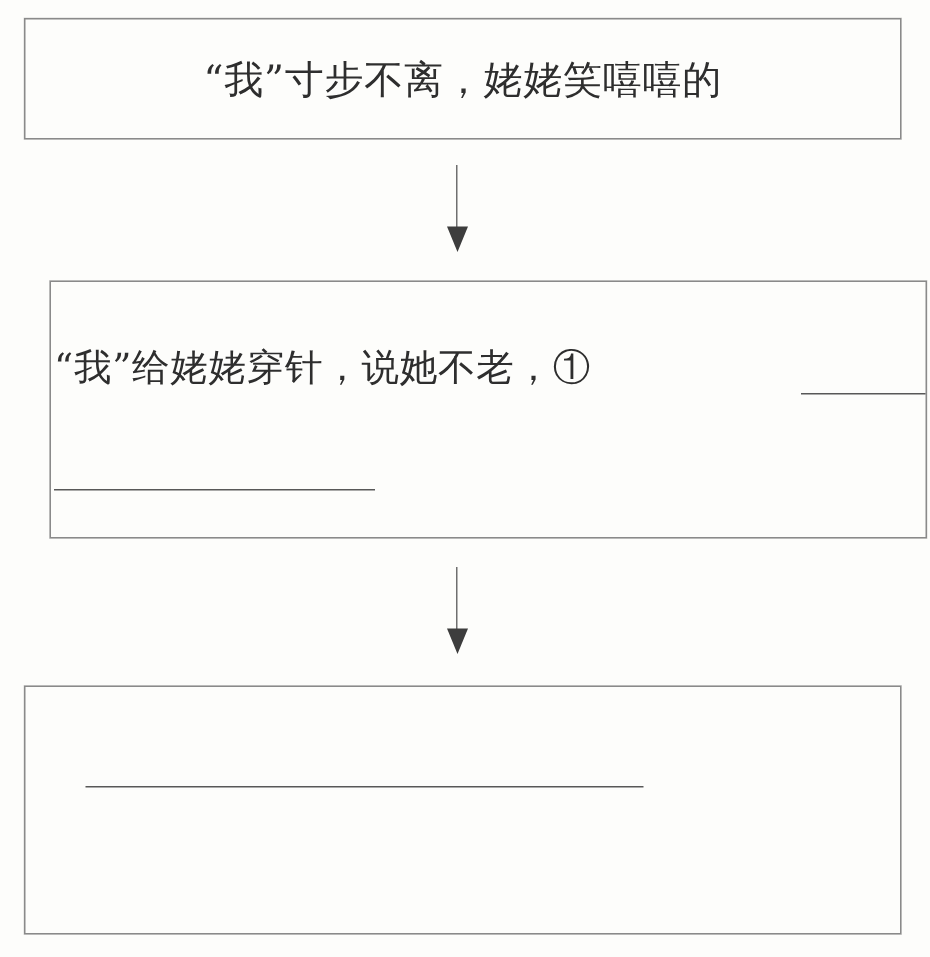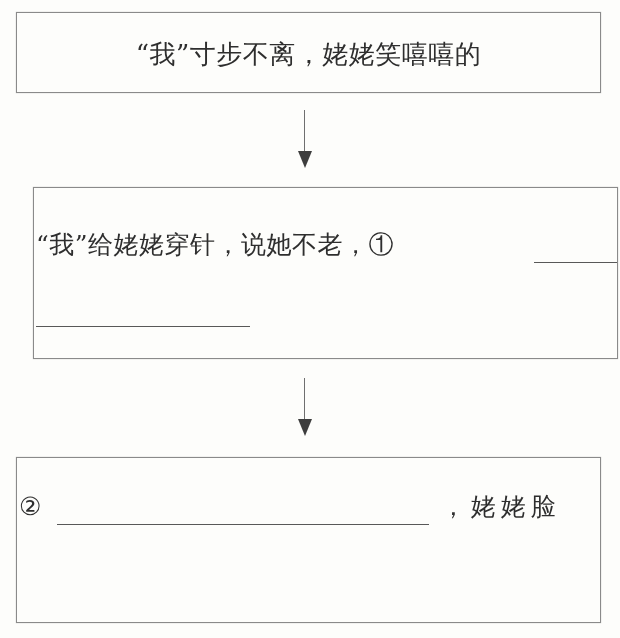--- a/index.html
+++ b/index.html
@@ -138,21 +138,16 @@
     <div class="rule rule-b2-a"></div>
     <div class="rule rule-b2-b"></div>
   </div>
 
   <div class="arrow arrow-2">
     <div class="arrow-shaft"></div>
     <div class="arrow-head"></div>
   </div>
 
   <div class="flow-box box-3">
-    <div class="line box3-line-1 cjk">
-      <span class="marker">②</span>
-      <span style="display:inline-block;width:382px;"></span>
-      <span class="wide-space">，姥姥脸</span>
-    </div>
     <div class="rule rule-b3-a"></div>
   </div>
 
 </div>
 
 </body></html>

